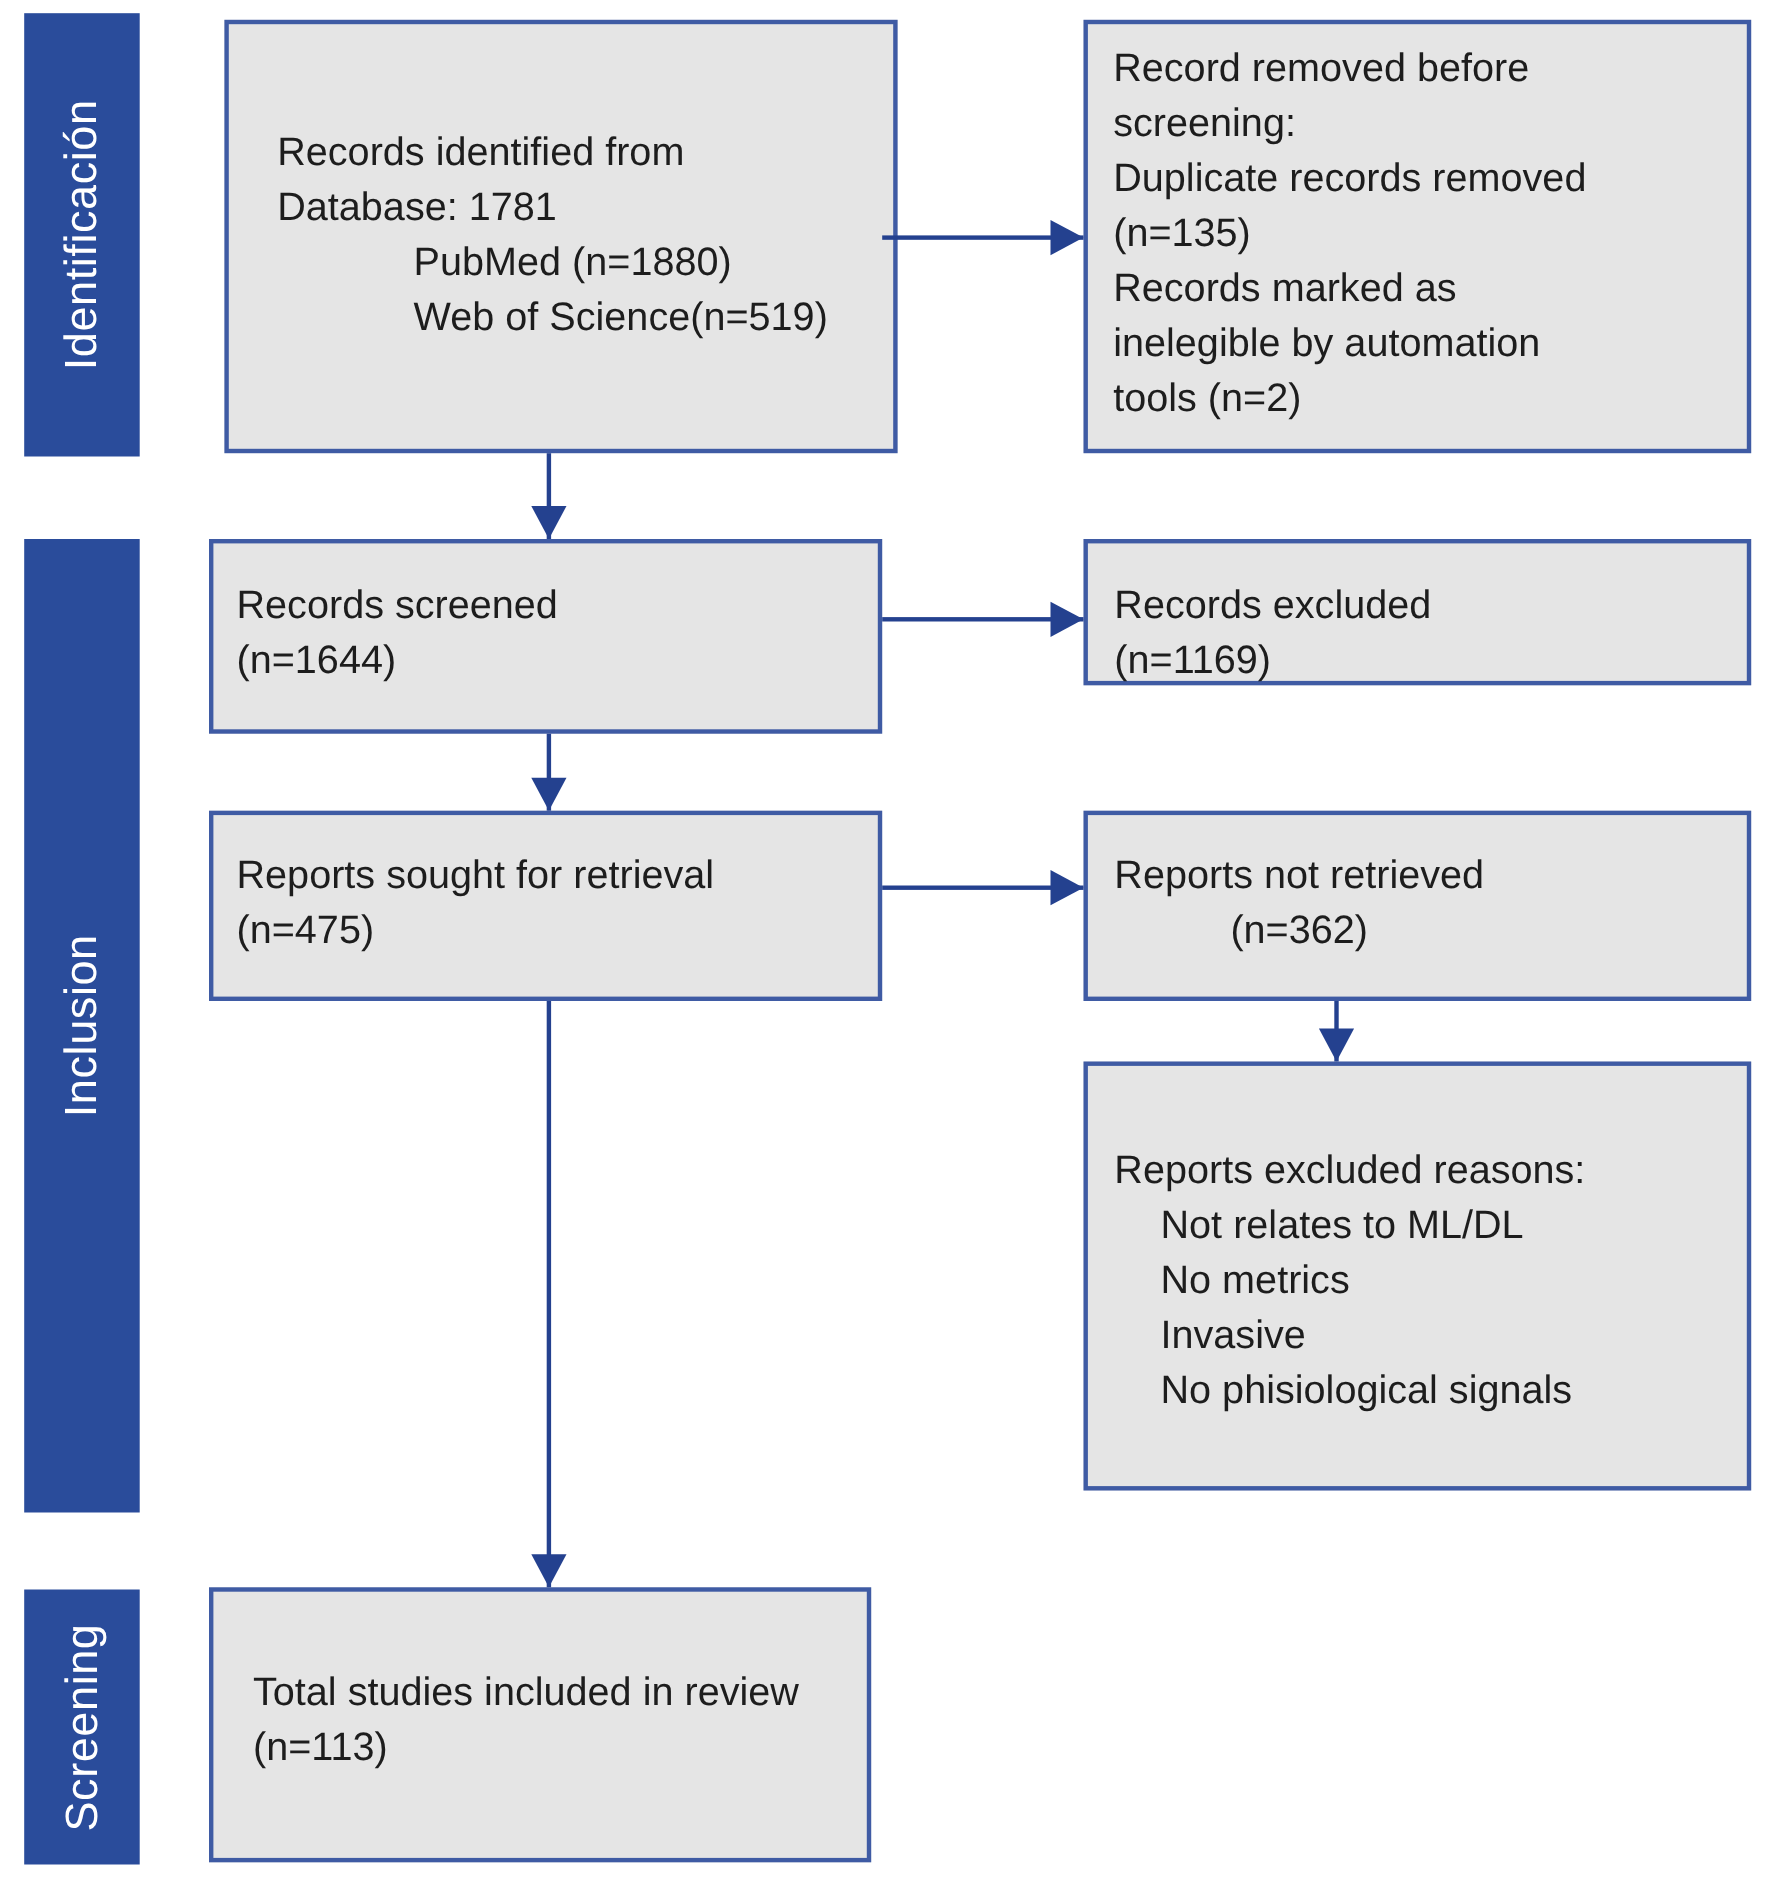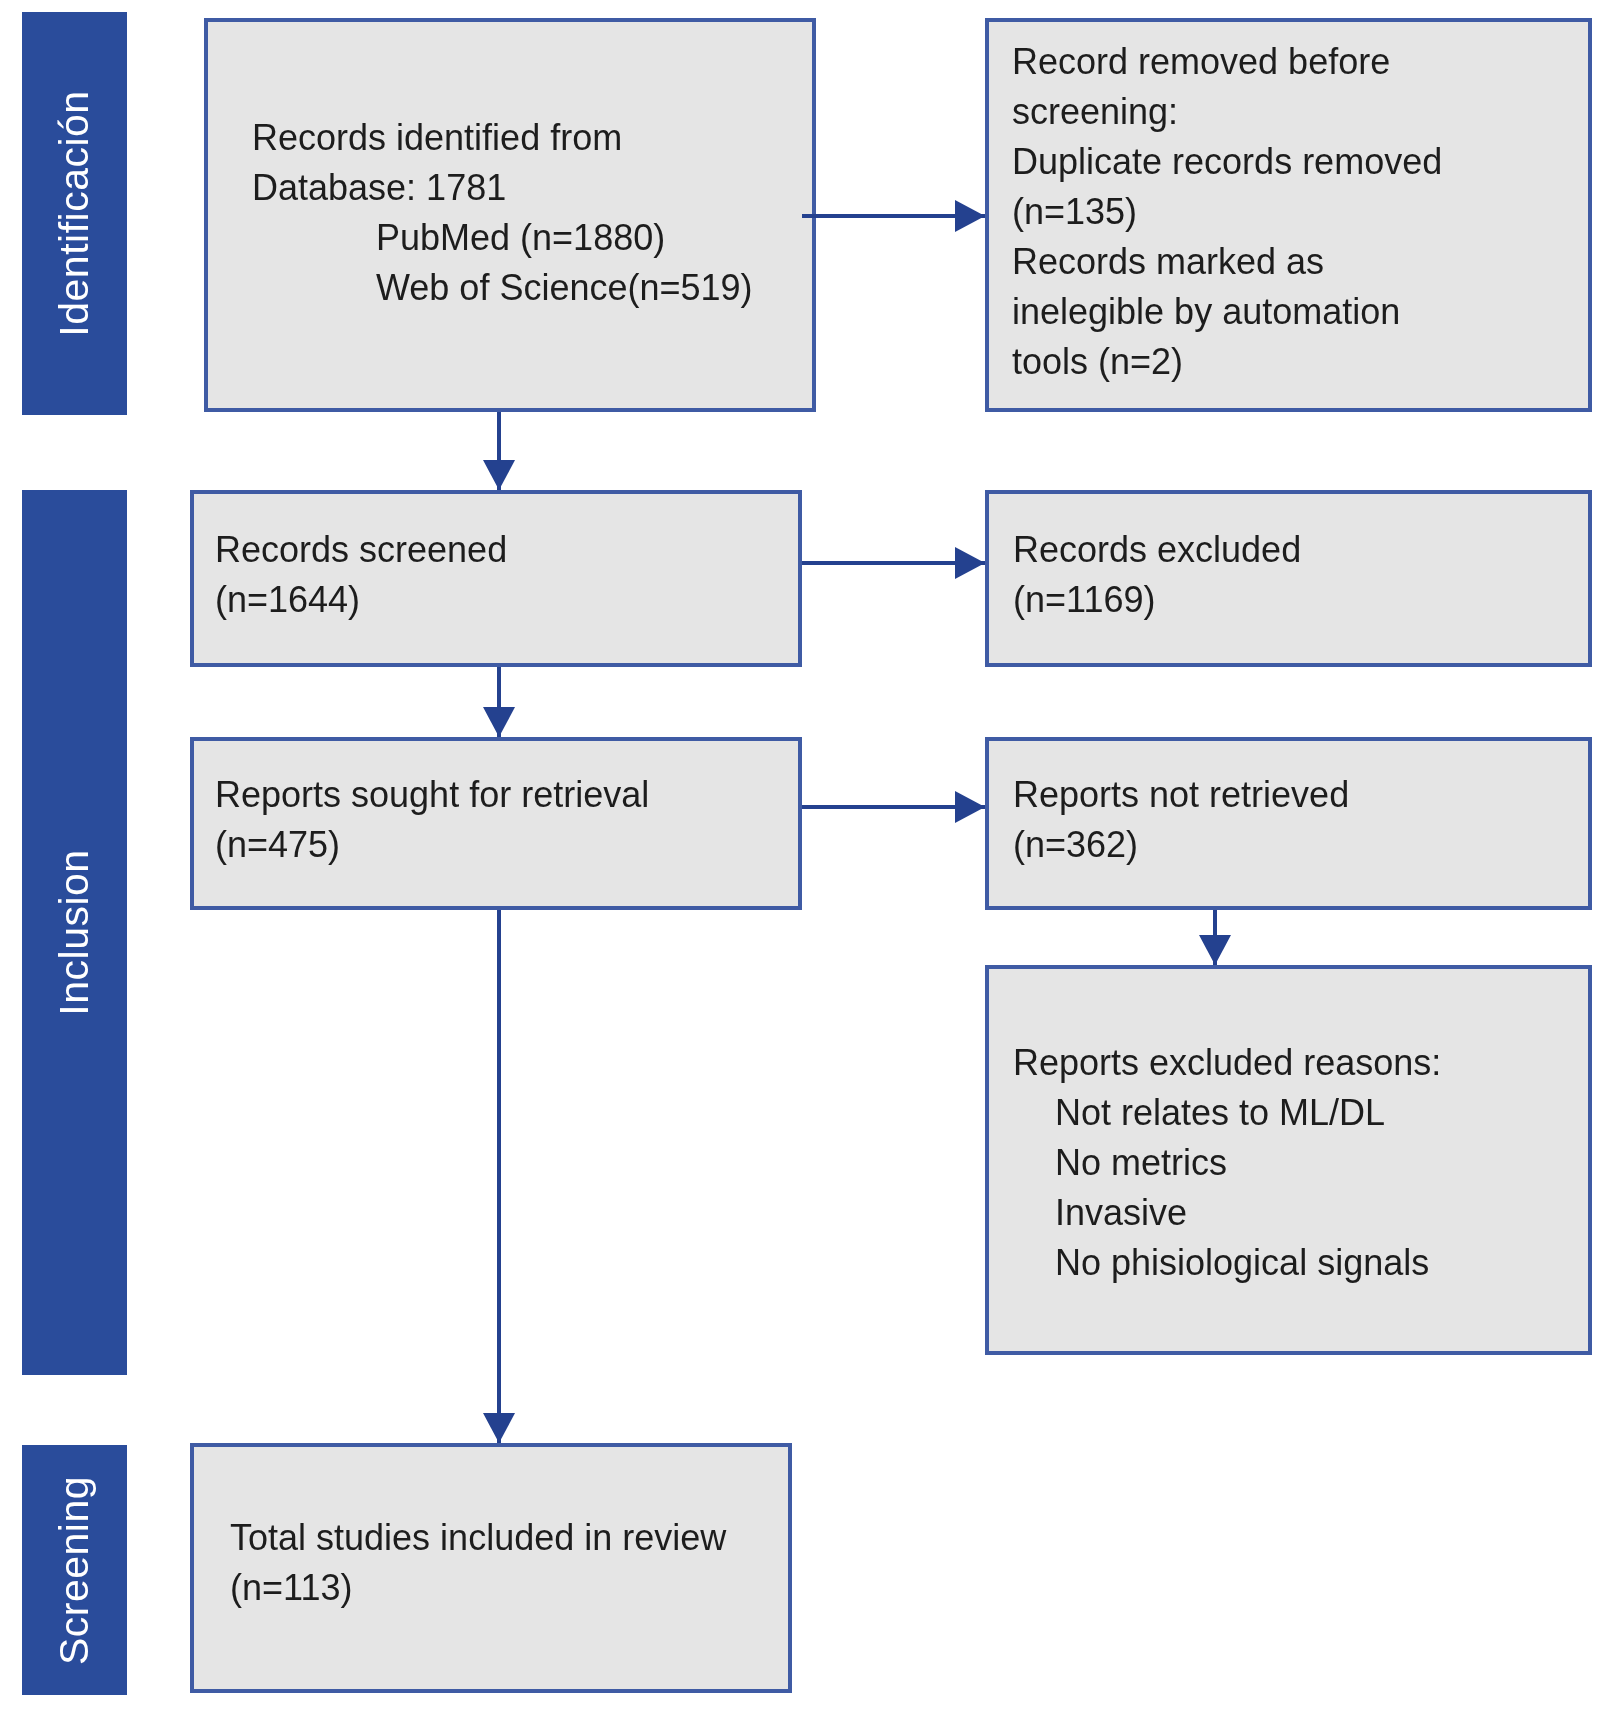--- a/index.html
+++ b/index.html
@@ -102,35 +102,35 @@
     </div>
   </div>
 
   <div class="fbox" style="left:190px; top:490px; width:612px; height:177px;">
     <div class="btxt" style="left:21px; top:31px;">
       <div>Records screened</div>
       <div>(n=1644)</div>
     </div>
   </div>
 
-  <div class="fbox" style="left:985px; top:490px; width:607px; height:177px;">
+  <div class="fbox" style="left:985px; top:490px; width:607px; height:133px;">
     <div class="btxt" style="left:24px; top:31px;">
       <div>Records excluded</div>
       <div>(n=1169)</div>
     </div>
   </div>
 
   <div class="fbox" style="left:190px; top:737px; width:612px; height:173px;">
     <div class="btxt" style="left:21px; top:29px;">
       <div>Reports sought for retrieval</div>
       <div>(n=475)</div>
     </div>
   </div>
 
-  <div class="fbox" style="left:985px; top:737px; width:607px; height:173px;">
+  <div class="fbox" style="left:985px; top:737px; width:607px; height:173px;text-align:center;">
     <div class="btxt" style="left:24px; top:29px;">
       <div>Reports not retrieved</div>
       <div>(n=362)</div>
     </div>
   </div>
 
   <div class="fbox" style="left:985px; top:965px; width:607px; height:390px;">
     <div class="btxt" style="left:24px; top:69px;">
       <div>Reports excluded reasons:</div>
       <div class="ind-rsn">Not relates to ML/DL</div>

